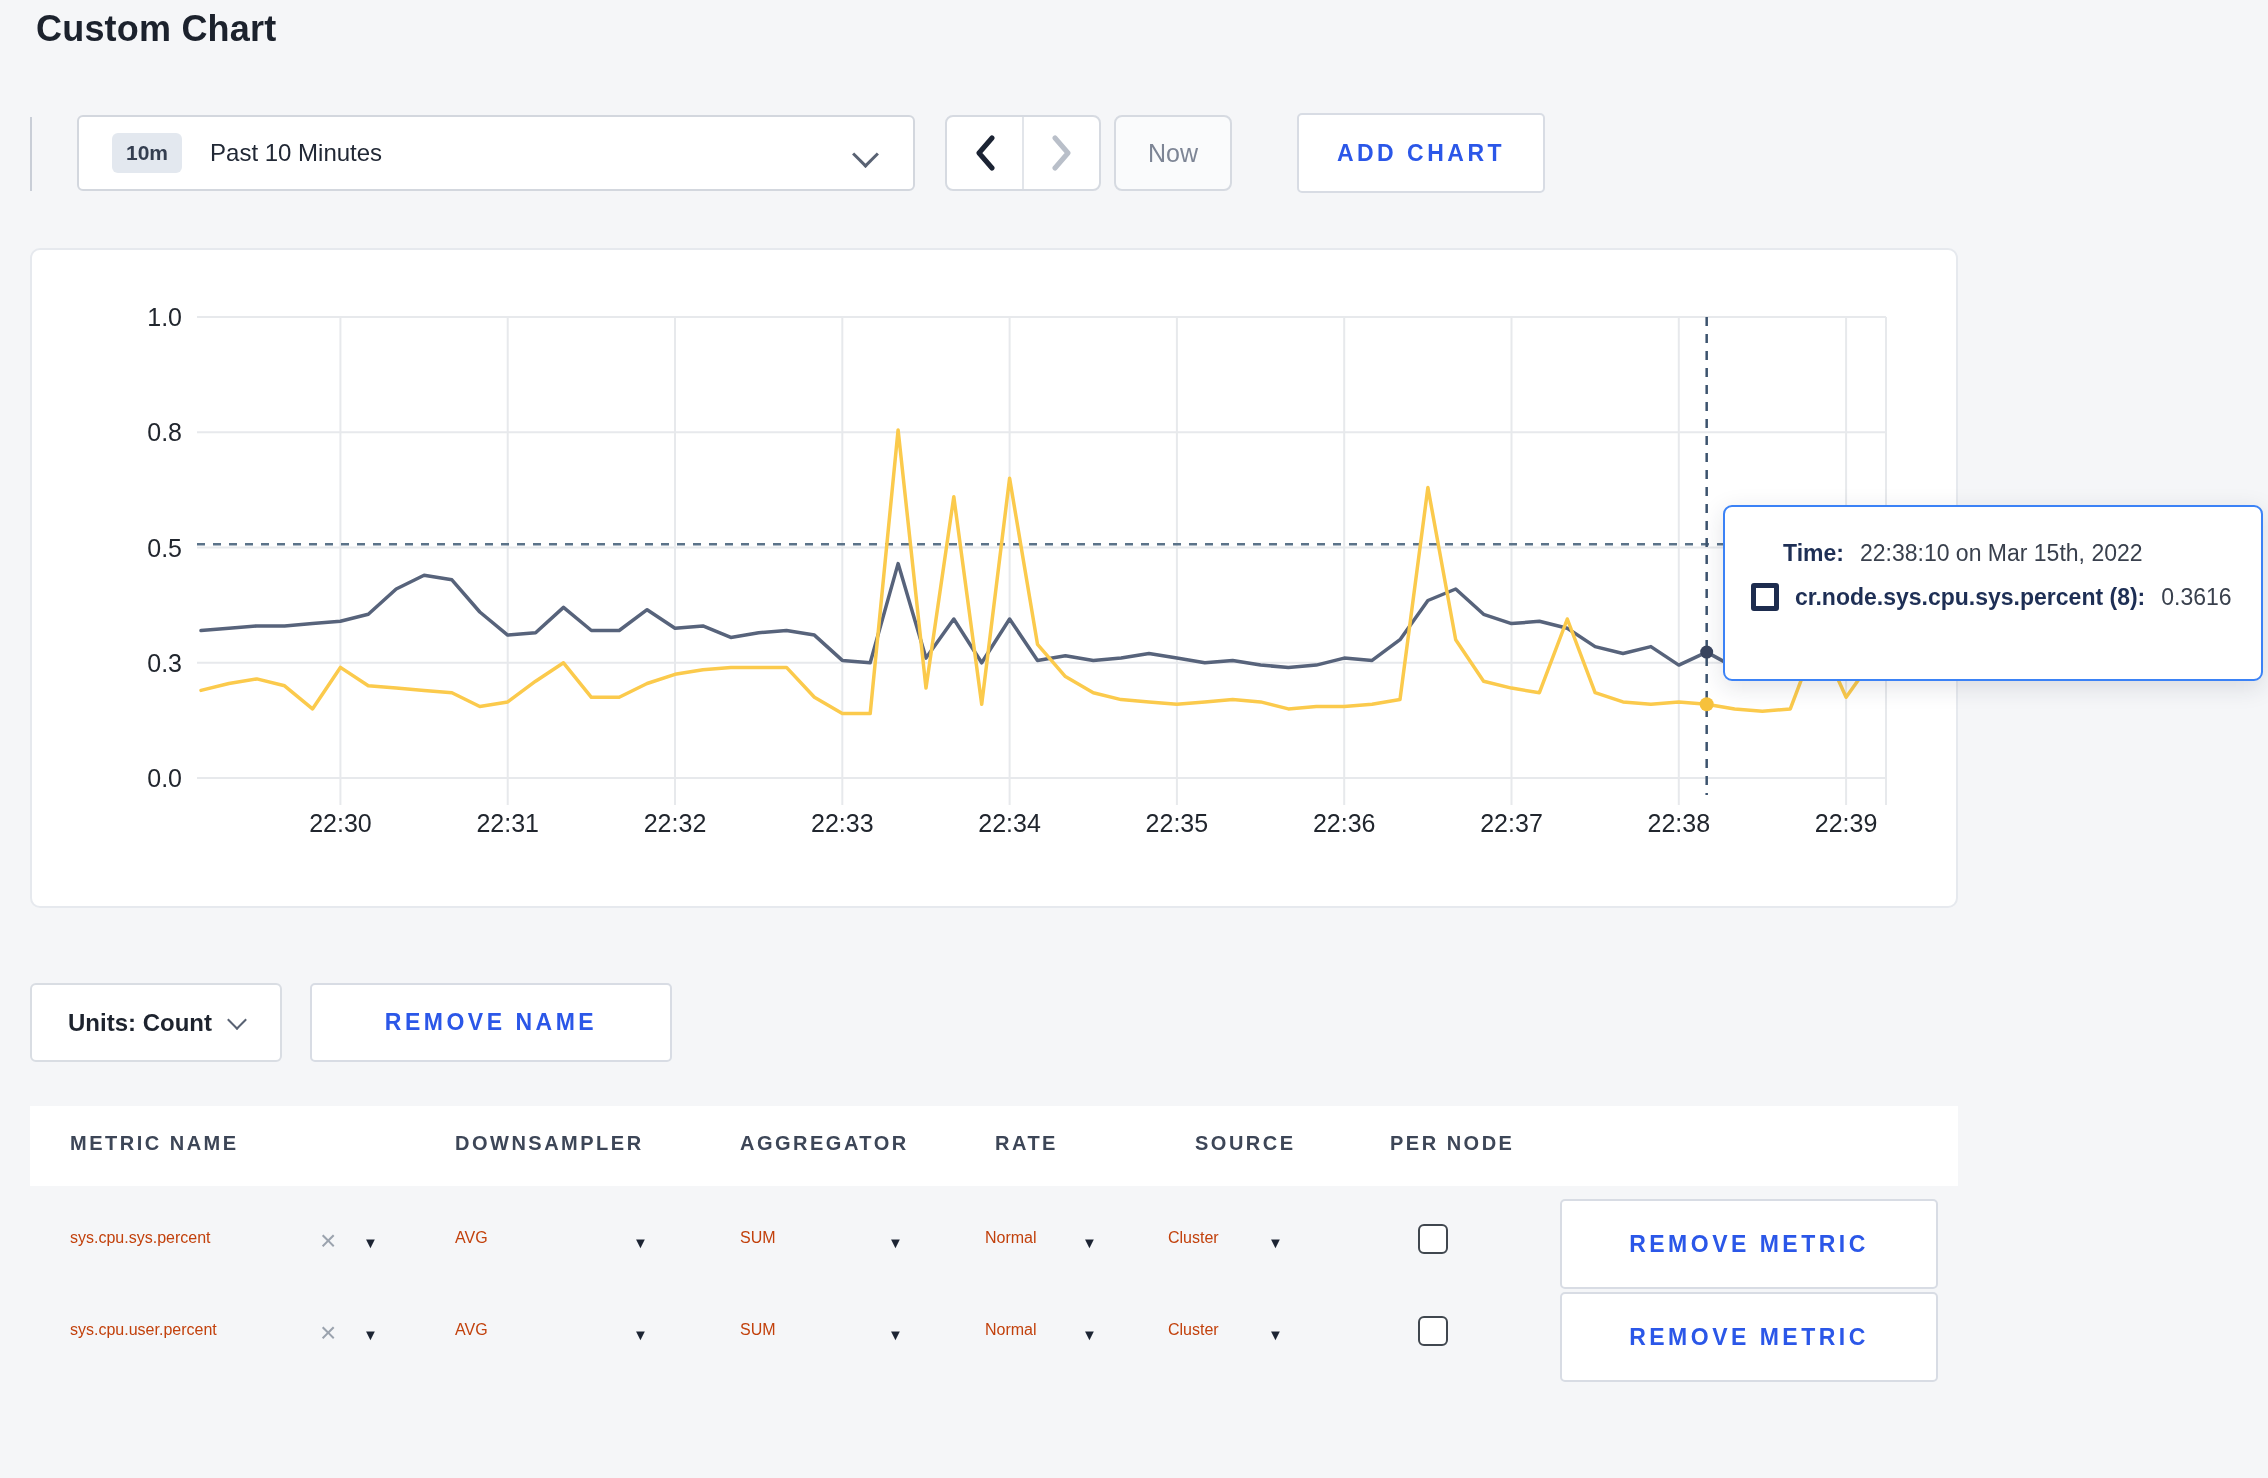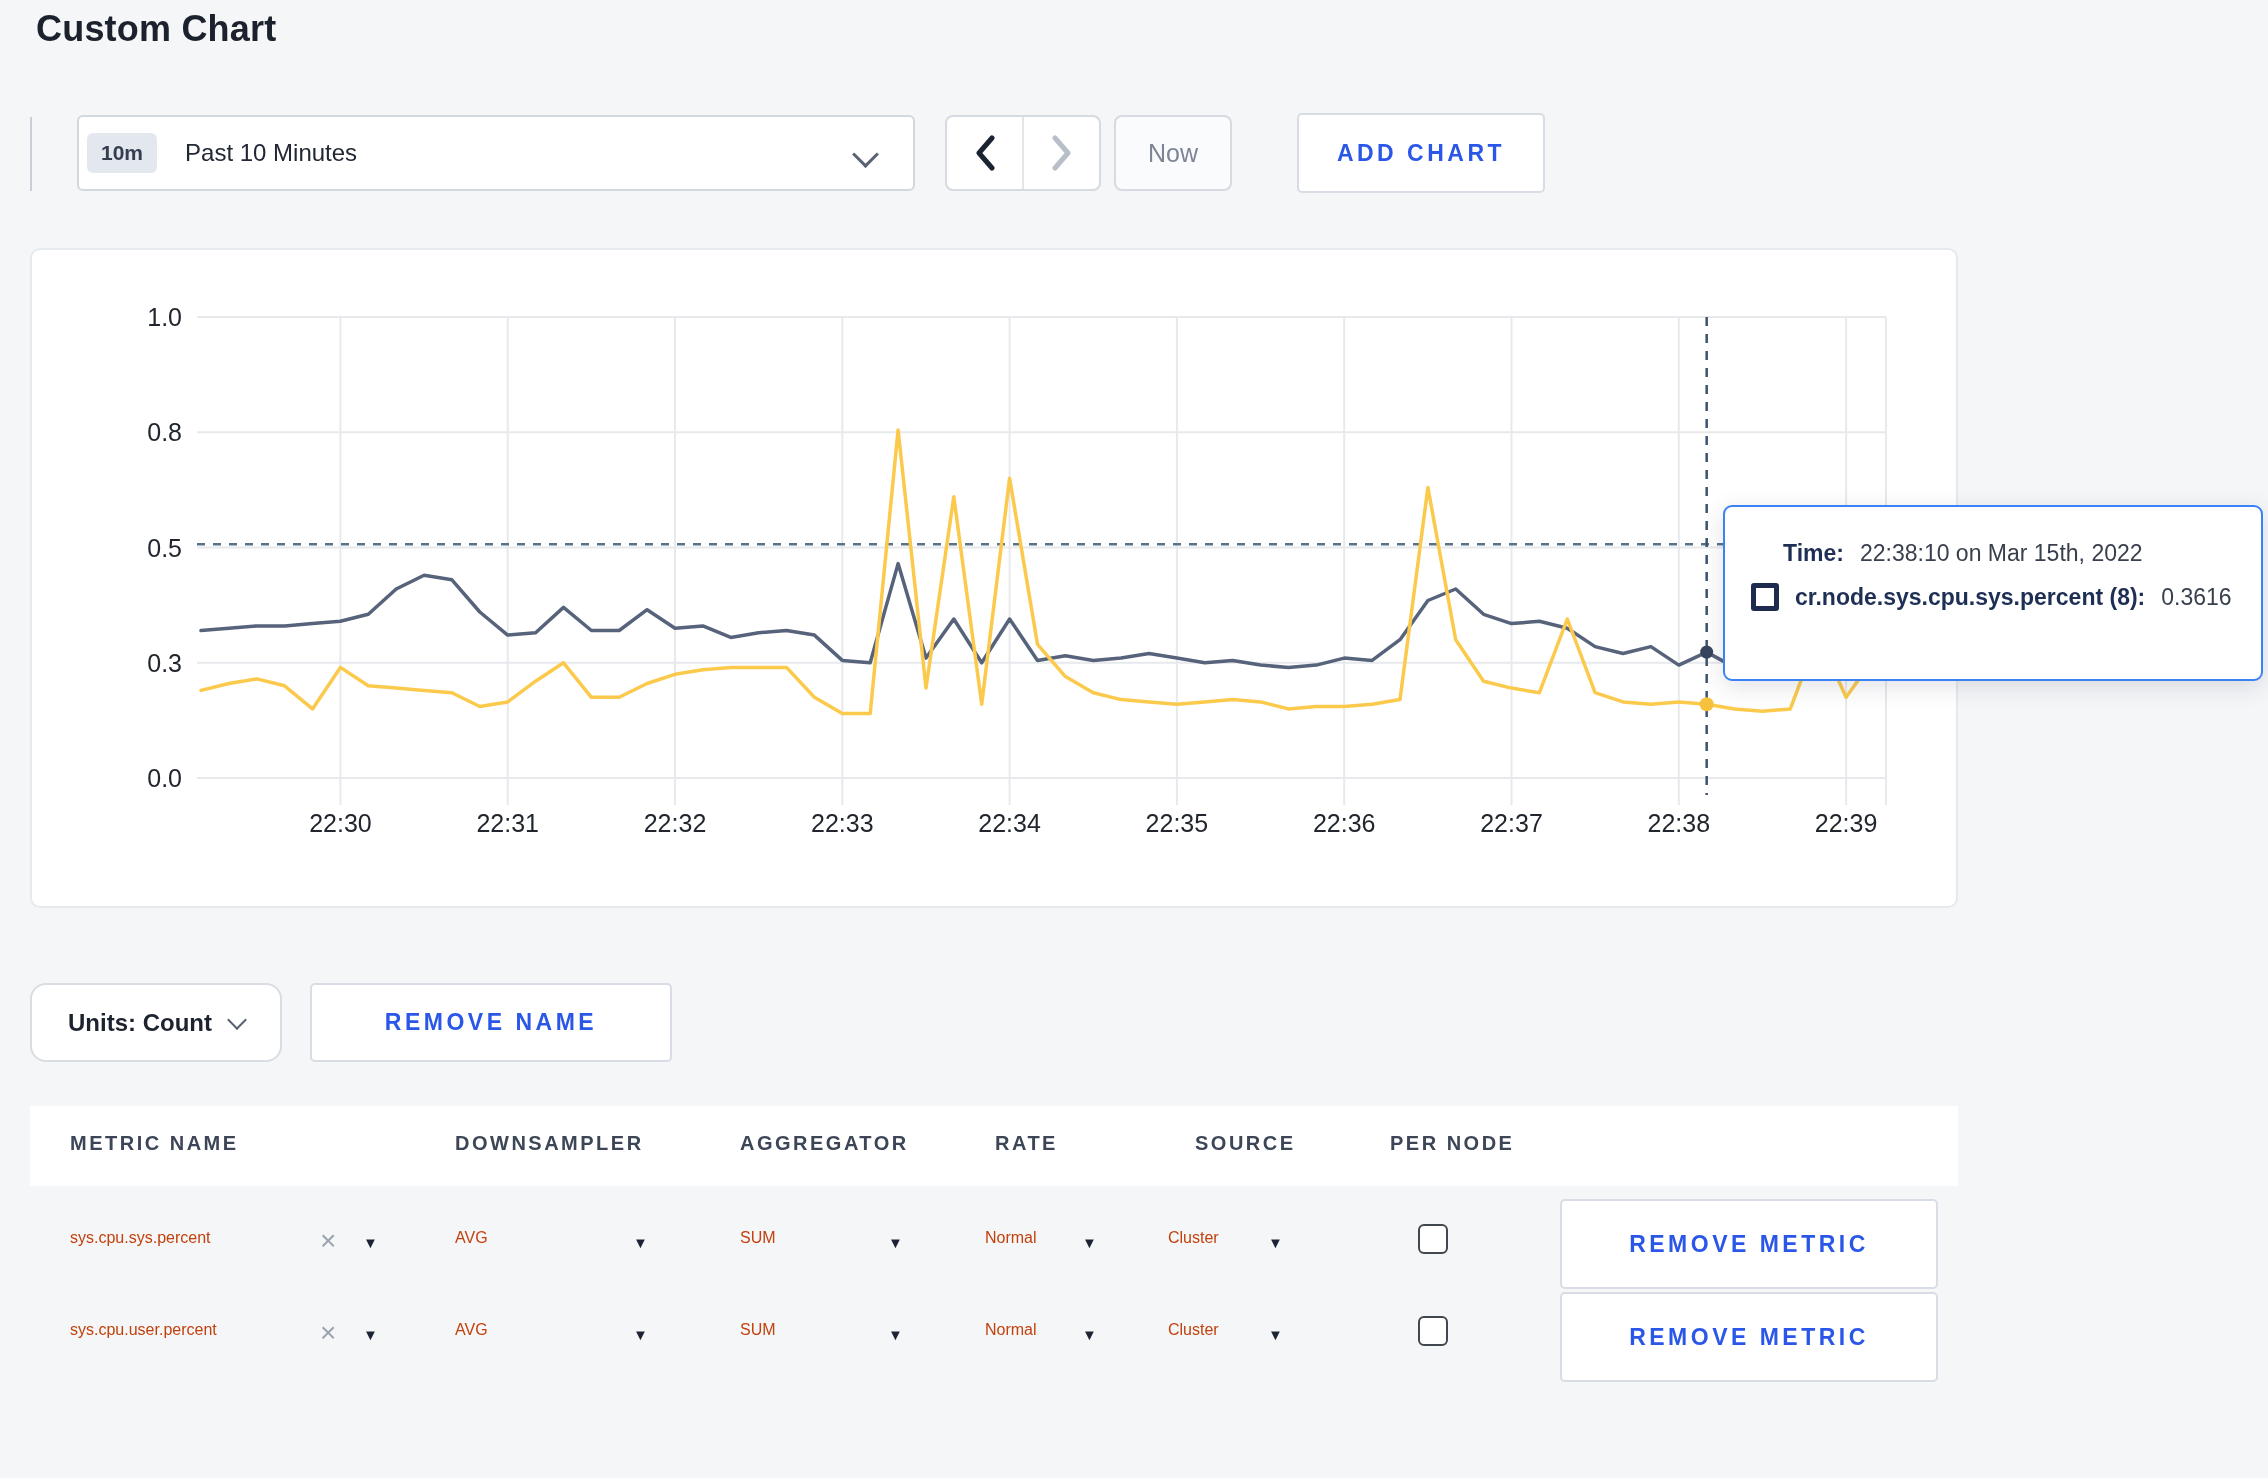--- a/index.html
+++ b/index.html
@@ -7,21 +7,21 @@
         font-family:"Liberation Sans",sans-serif;color:#222834;}
   .abs{position:absolute;}
 
   
   .page-title{left:36px;top:8px;font-size:36px;font-weight:700;color:#1c222d;letter-spacing:.2px;}
 
   
   .tb-divider{left:30px;top:117px;width:2px;height:74px;background:#c9ced7;}
   .time-select{left:77px;top:115px;width:838px;height:76px;background:#fff;border:2px solid #d3d7de;
     border-radius:6px;box-sizing:border-box;display:flex;align-items:center;cursor:pointer;}
-  .tw-badge{margin-left:8px;background:#e3e8ef;border-radius:6px;padding:8px 14px;
+  .tw-badge{margin-left:33px;background:#e3e8ef;border-radius:6px;padding:8px 14px;
     font-size:21px;font-weight:700;color:#343e50;}
   .tw-label{margin-left:28px;font-size:24px;color:#212835;}
   .chev{width:16px;height:16px;border-right:3px solid #596273;border-bottom:3px solid #596273;
     transform:rotate(45deg);display:inline-block;}
   .time-select .chev{position:absolute;right:38px;top:28px;}
   .arrow-group{left:945px;top:115px;width:156px;height:76px;background:#fff;border:2px solid #d6dae1;
     border-radius:8px;box-sizing:border-box;display:flex;}
   .arrow-btn{flex:1;display:flex;align-items:center;justify-content:center;cursor:pointer;}
   .arrow-btn:first-child{border-right:2px solid #e2e5ea;}
   .now-btn{left:1114px;top:115px;width:118px;height:76px;background:#fafbfc;border:2px solid #d6dae1;
@@ -49,21 +49,21 @@
   .tt-time-row{padding-left:58px;}
   .tt-metric-row{padding-left:26px;}
   .tt-label{font-weight:700;color:#1e2f55;}
   .tt-value{margin-left:16px;color:#39404d;}
   .swatch{width:18px;height:18px;border-radius:3px;background:#fff;margin-right:16px;flex:0 0 auto;}
   .swatch-sys{border:5px solid #1d2c4e;}
   .swatch-user{border:5px solid #f5bb17;}
 
   
   .units-box{left:30px;top:983px;width:252px;height:79px;background:#fff;border:2px solid #d9dde3;
-    border-radius:16px;box-sizing:border-box;display:flex;align-items:center;justify-content:center;
+    border-radius:6px;box-sizing:border-box;display:flex;align-items:center;justify-content:center;
     gap:18px;font-size:24px;font-weight:700;color:#1d232e;cursor:pointer;}
   .units-box .chev{width:12px;height:12px;border-width:2.5px;margin-top:-6px;}
   .remove-chart{left:310px;top:983px;width:362px;height:79px;}
 
   
   .thead{left:30px;top:1106px;width:1928px;height:80px;background:#fff;}
   .th{position:absolute;top:26px;font-size:20px;font-weight:700;letter-spacing:2.5px;color:#3d4657;}
   .cell-text{font-size:16px;color:#c2410c;}
   .tri{font-size:15px;color:#1c2433;cursor:pointer;}
   .x-icon{font-size:28px;color:#9ba3ae;cursor:pointer;}

